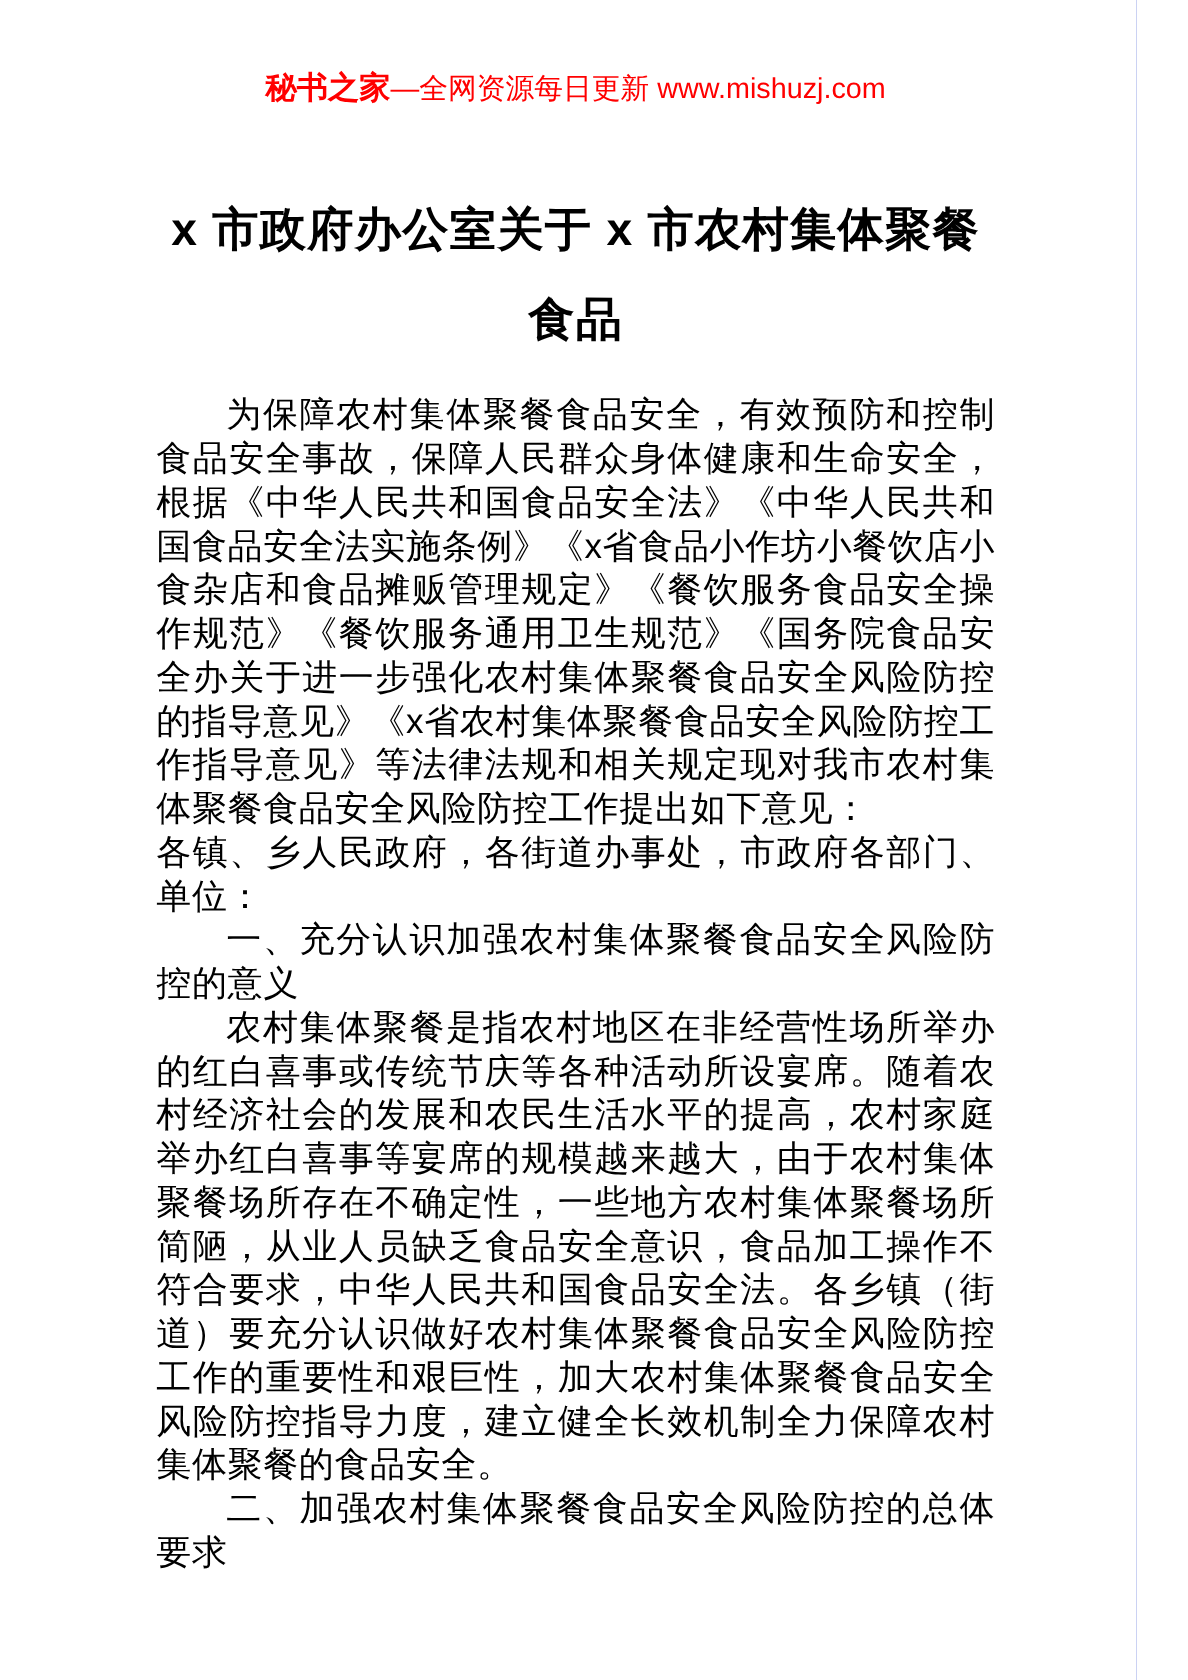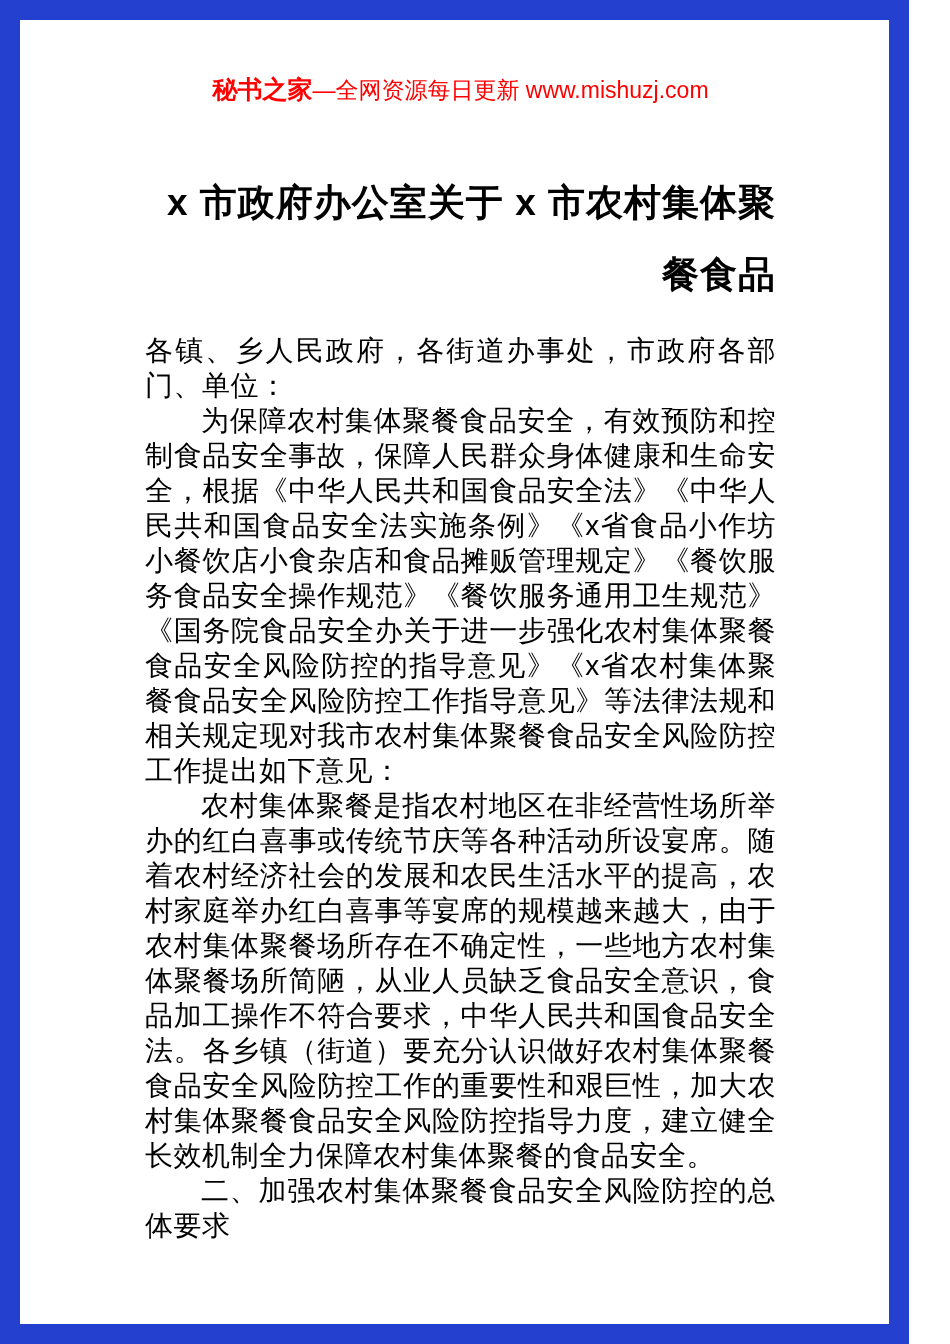--- a/index.html
+++ b/index.html
@@ -9,21 +9,20 @@
     --page-bg: #ffffff;
   }
   * { margin: 0; padding: 0; box-sizing: border-box; }
   html, body {
     font-family: "Liberation Sans", "DejaVu Sans", sans-serif;
   }
   .page {
     width: 909px;
     height: 1344px;
     background: var(--border-color);
-    padding: 20px;
     overflow: hidden;
   }
   .sheet {
     background: var(--page-bg);
     width: 100%;
     height: 100%;
     padding: 55px 113px 0 125px;
     overflow: hidden;
   }
   .site-header {
@@ -33,21 +32,21 @@
     line-height: 30px;
     white-space: nowrap;
   }
   .site-header .brand {
     font-weight: bold;
     font-size: 25px;
     font-family: "Liberation Serif", "DejaVu Serif", serif;
   }
   .doc-title {
     margin-top: 62px;
-    text-align: right;
+    text-align: center;
     font-weight: bold;
     color: var(--text-color);
     font-size: 37px;
     line-height: 72px;
     letter-spacing: 1px;
     font-family: "Liberation Sans", "DejaVu Sans", sans-serif;
   }
   .doc-title .title-line { display: block; }
   .doc-body {
     margin-top: 22px;
@@ -68,20 +67,21 @@
 
     <div class="site-header">
       <span class="brand">秘书之家</span><span class="tagline">—全网资源每日更新 www.mishuzj.com</span>
     </div>
 
     <h1 class="doc-title">
       <span class="title-line">x 市政府办公室关于 x 市农村集体聚餐食品</span>
     </h1>
 
     <div class="doc-body">
+        <p class="para indent">为保障农村集体聚餐食品安全，有效预防和控制食品安全事故，保障人民群众身体健康和生命安全，根据《中华人民共和国食品安全法》《中华人民共和国食品安全法实施条例》《x省食品小作坊小餐饮店小食杂店和食品摊贩管理规定》《餐饮服务食品安全操作规范》《餐饮服务通用卫生规范》《国务院食品安全办关于进一步强化农村集体聚餐食品安全风险防控的指导意见》《x省农村集体聚餐食品安全风险防控工作指导意见》等法律法规和相关规定现对我市农村集体聚餐食品安全风险防控工作提出如下意见：</p>
         <p class="para">各镇、乡人民政府，各街道办事处，市政府各部门、单位：</p>
-        <p class="para indent">为保障农村集体聚餐食品安全，有效预防和控制食品安全事故，保障人民群众身体健康和生命安全，根据《中华人民共和国食品安全法》《中华人民共和国食品安全法实施条例》《x省食品小作坊小餐饮店小食杂店和食品摊贩管理规定》《餐饮服务食品安全操作规范》《餐饮服务通用卫生规范》《国务院食品安全办关于进一步强化农村集体聚餐食品安全风险防控的指导意见》《x省农村集体聚餐食品安全风险防控工作指导意见》等法律法规和相关规定现对我市农村集体聚餐食品安全风险防控工作提出如下意见：</p>
+        <p class="para indent">一、充分认识加强农村集体聚餐食品安全风险防控的意义</p>
         <p class="para indent">农村集体聚餐是指农村地区在非经营性场所举办的红白喜事或传统节庆等各种活动所设宴席。随着农村经济社会的发展和农民生活水平的提高，农村家庭举办红白喜事等宴席的规模越来越大，由于农村集体聚餐场所存在不确定性，一些地方农村集体聚餐场所简陋，从业人员缺乏食品安全意识，食品加工操作不符合要求，中华人民共和国食品安全法。各乡镇（街道）要充分认识做好农村集体聚餐食品安全风险防控工作的重要性和艰巨性，加大农村集体聚餐食品安全风险防控指导力度，建立健全长效机制全力保障农村集体聚餐的食品安全。</p>
         <p class="para indent">二、加强农村集体聚餐食品安全风险防控的总体要求</p>
       </div>
 
   </div>
 </div>
 
 </body></html>

